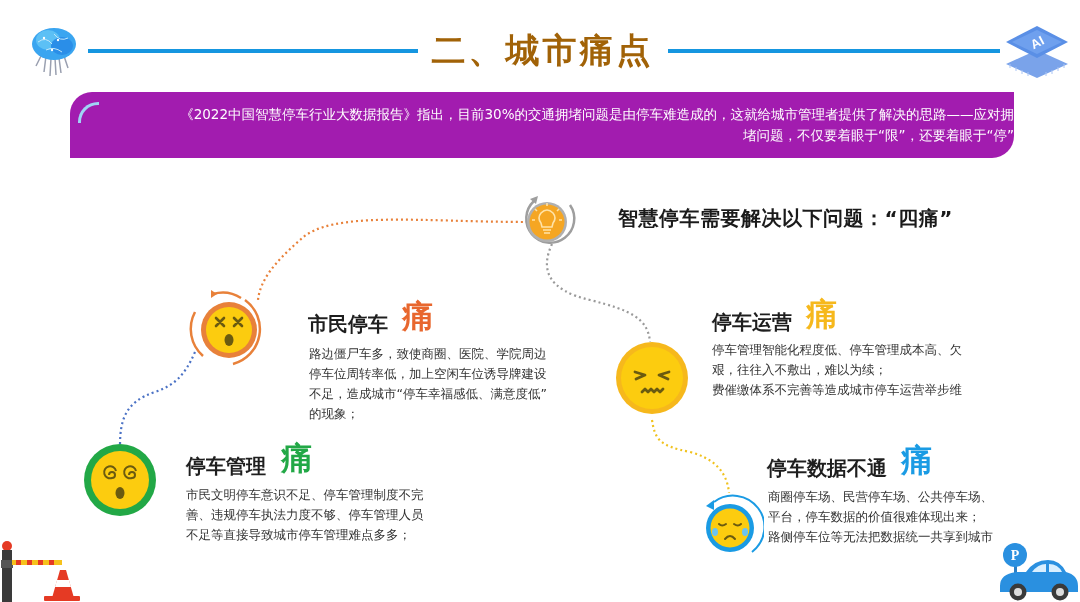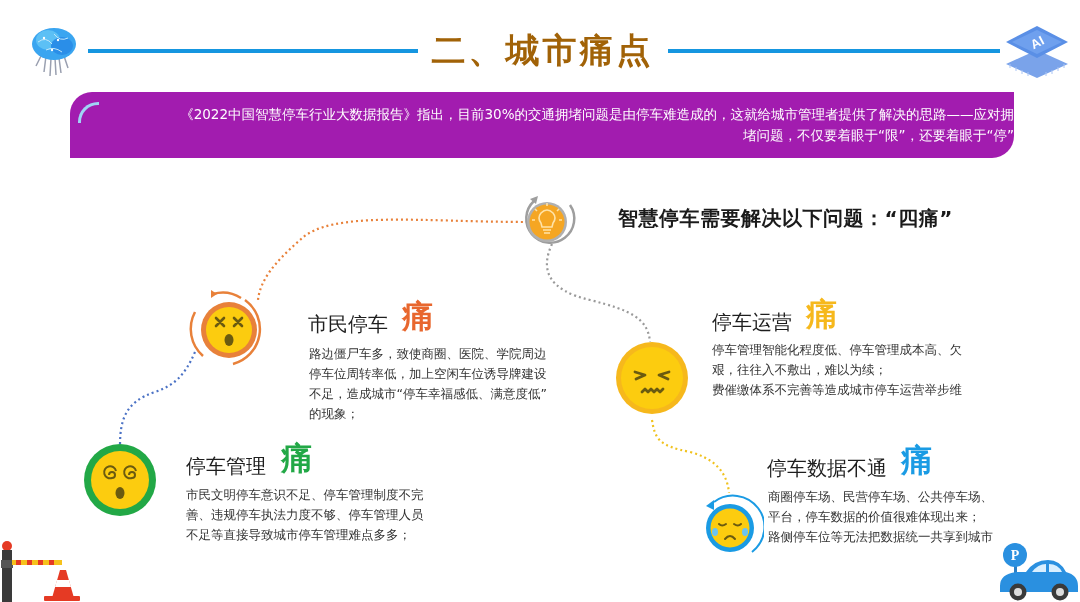--- a/index.html
+++ b/index.html
@@ -29,21 +29,21 @@
     position: absolute; left: 8px; top: 10px; width: 18px; height: 18px;
     border-top: 3px solid #9fd4f5; border-left: 3px solid #9fd4f5; border-radius: 20px 0 0 0;
   }
 
   .headline {
     position: absolute; left: 592px; top: 205px; font-size: 20px; font-weight: bold;
     color: #1a1a1a; white-space: nowrap; letter-spacing: 0.5px; margin-left: 26px;
   }
 
   .item-title {
-    position: absolute; font-size: 20px; font-weight: normal; color: #1e1e1e; white-space: nowrap;
+    position: absolute; font-size: 20px; font-weight: bold; color: #1e1e1e; white-space: nowrap;
   }
   .pain {
     position: absolute; font-size: 32px; font-weight: bold; white-space: nowrap; line-height: 36px;
   }
   .desc {
     position: absolute; font-size: 12.5px; color: #333333; line-height: 20px;
   }
   .desc span { display: block; white-space: nowrap; }
 </style>
 </head>

